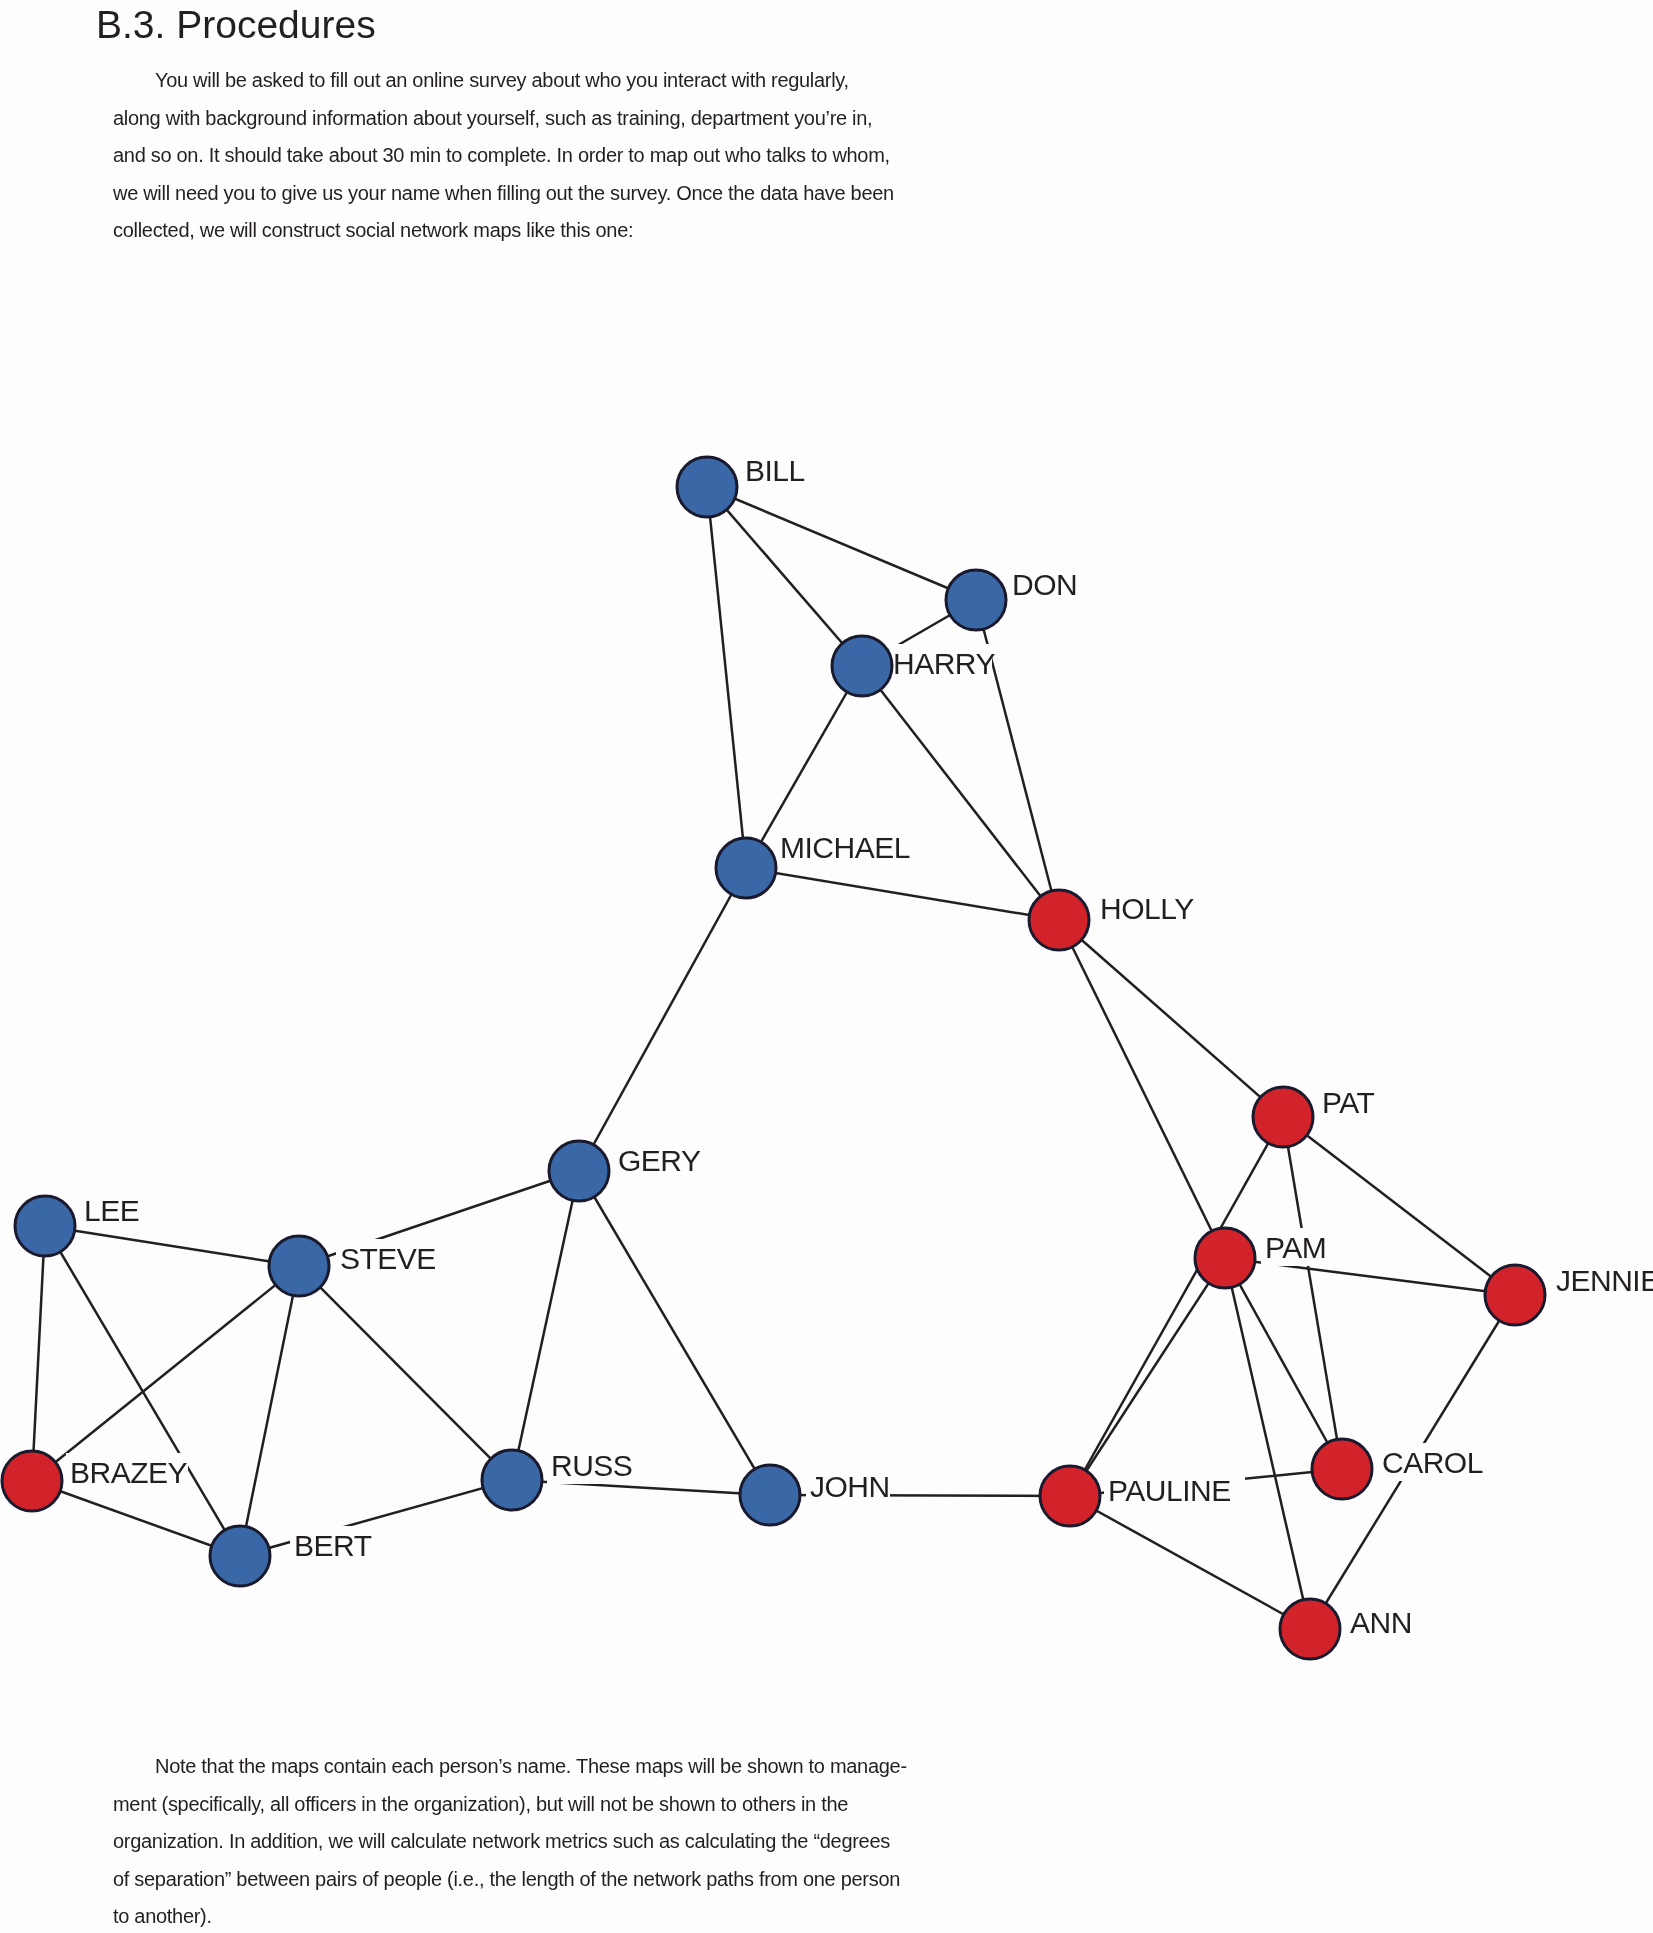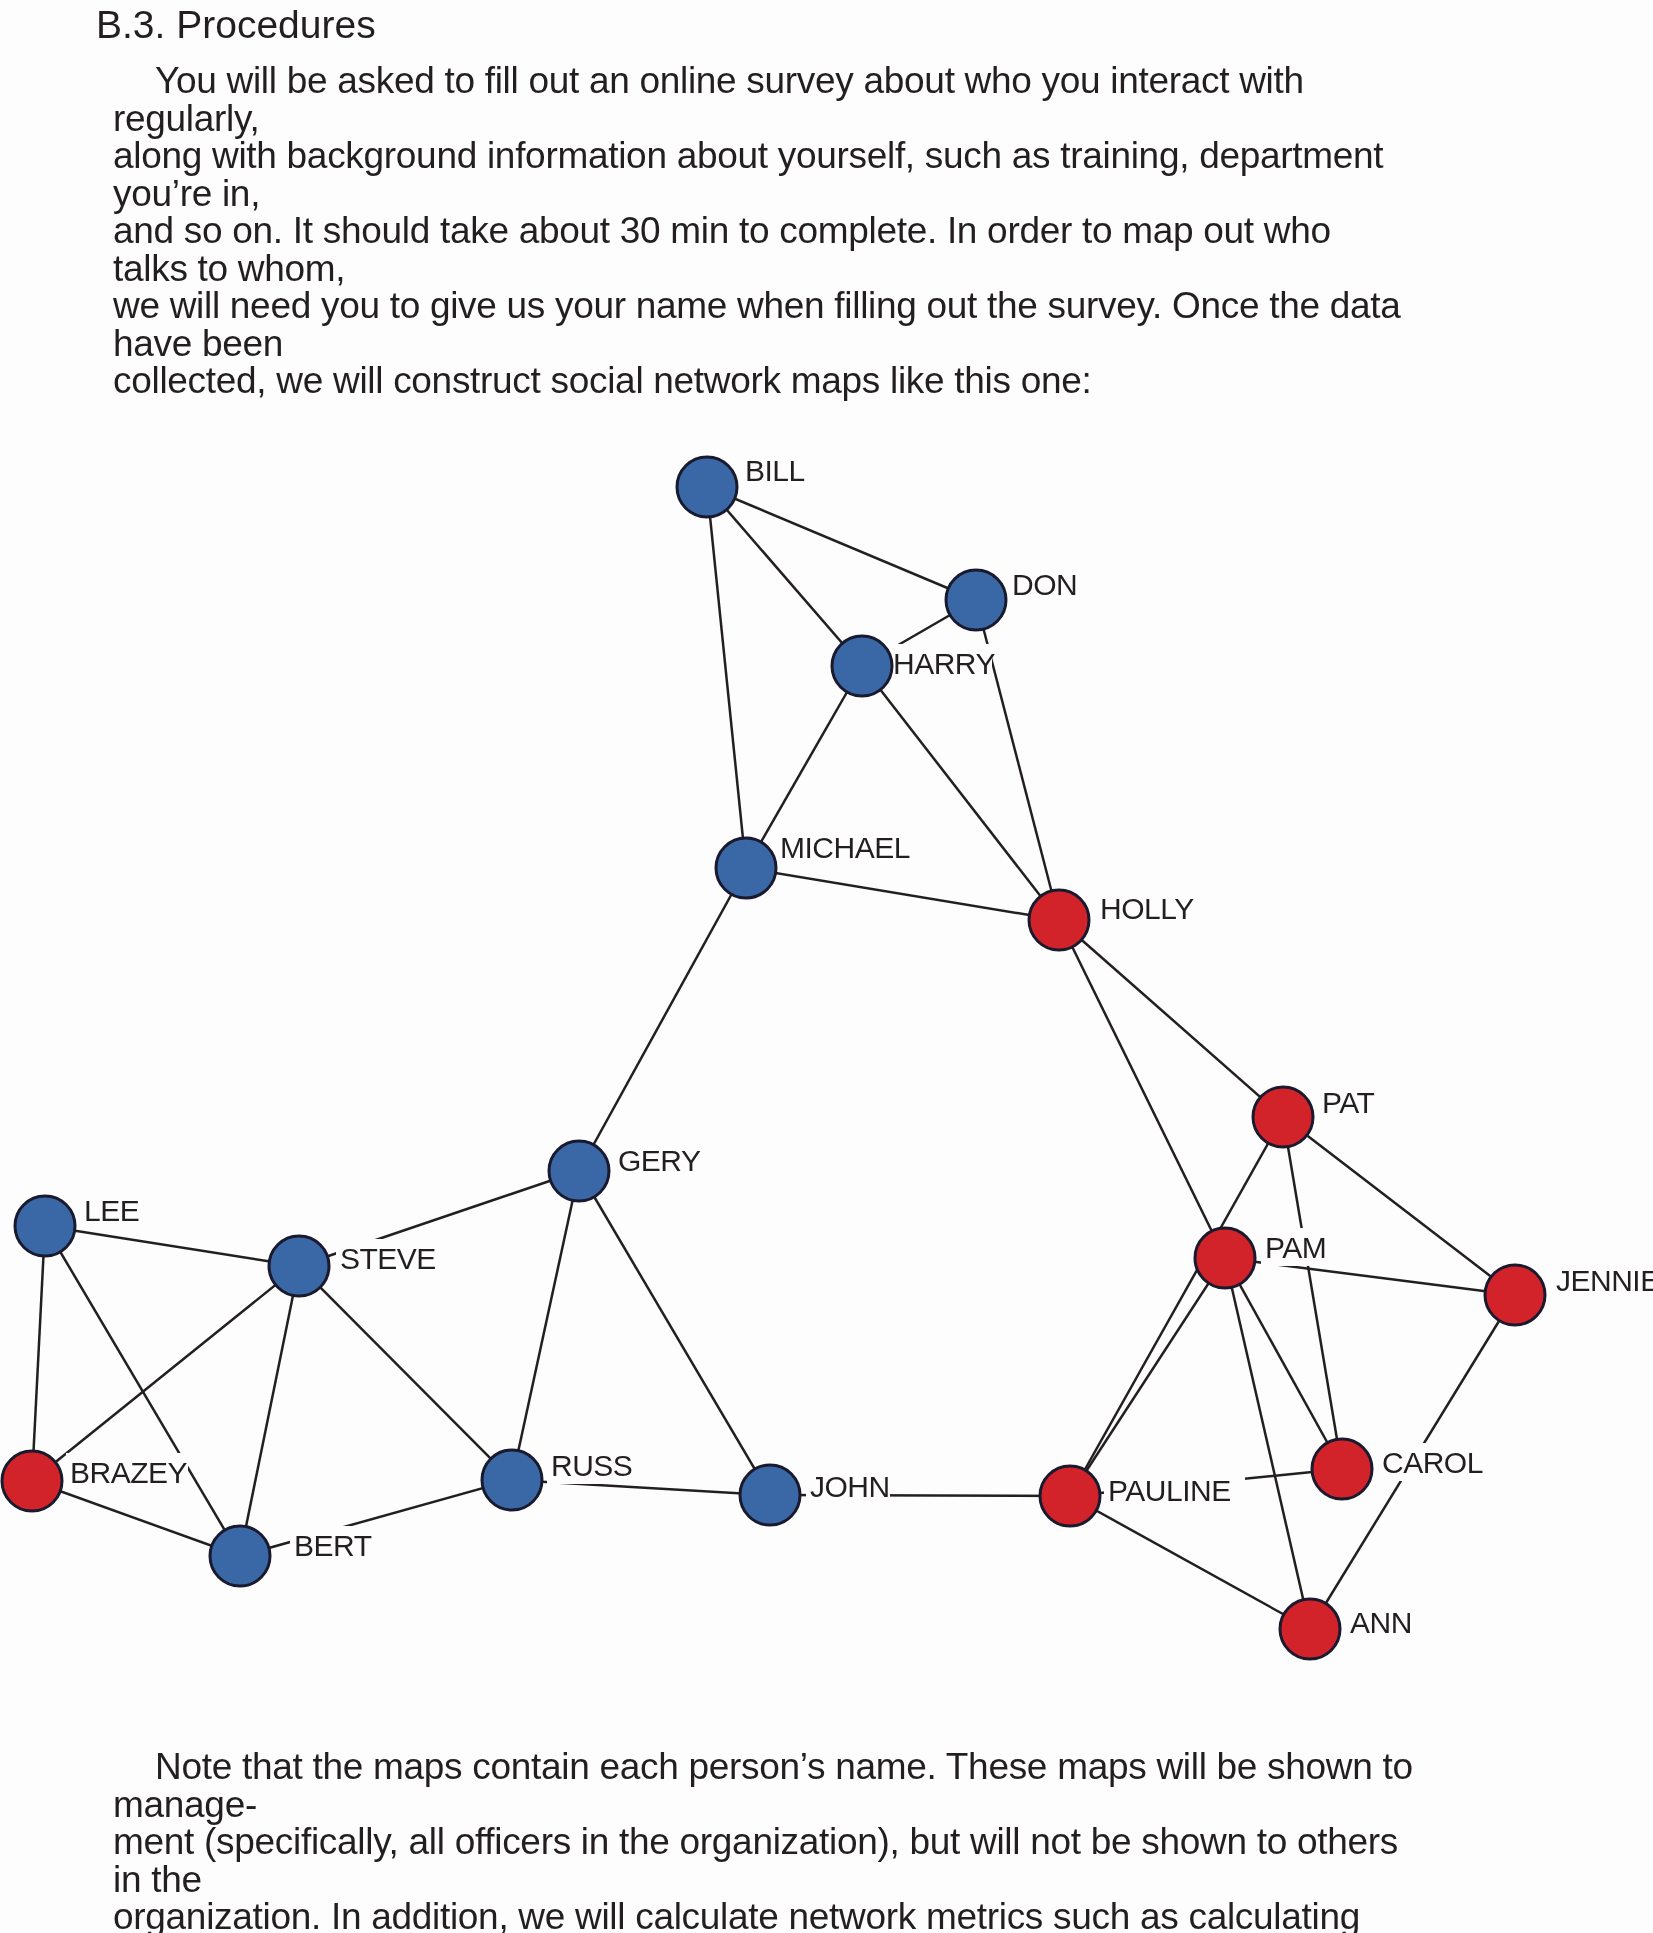--- a/index.html
+++ b/index.html
@@ -1,20 +1,20 @@
 <!DOCTYPE html>
 <html><head>
 <meta charset="utf-8">
 <style>
   html,body{margin:0;padding:0;background:#ffffff;}
   #page{position:relative;width:1653px;height:1933px;background:#fdfdfd;overflow:hidden;
         font-family:"Liberation Sans",sans-serif;color:#231f20;}
   .section-title{position:absolute;left:96px;top:6px;font-size:39px;line-height:38px;
         white-space:pre-line;}
-  .body-par{position:absolute;left:113px;width:1300px;font-size:37px;line-height:37.5px;
+  .body-par{position:absolute;left:113px;width:1300px;font-size:20px;line-height:37.5px;
         letter-spacing:-0.3px;white-space:pre-line;text-indent:42px;}
   #par-intro{top:62px;}
   #par-note{top:1748px;}
   #network-svg{position:absolute;left:0;top:0;}
   .node-label{font-family:"Liberation Sans",sans-serif;font-size:30px;fill:#231f20;
         letter-spacing:-0.5px;}
 </style>
 </head>
 <body>
 

